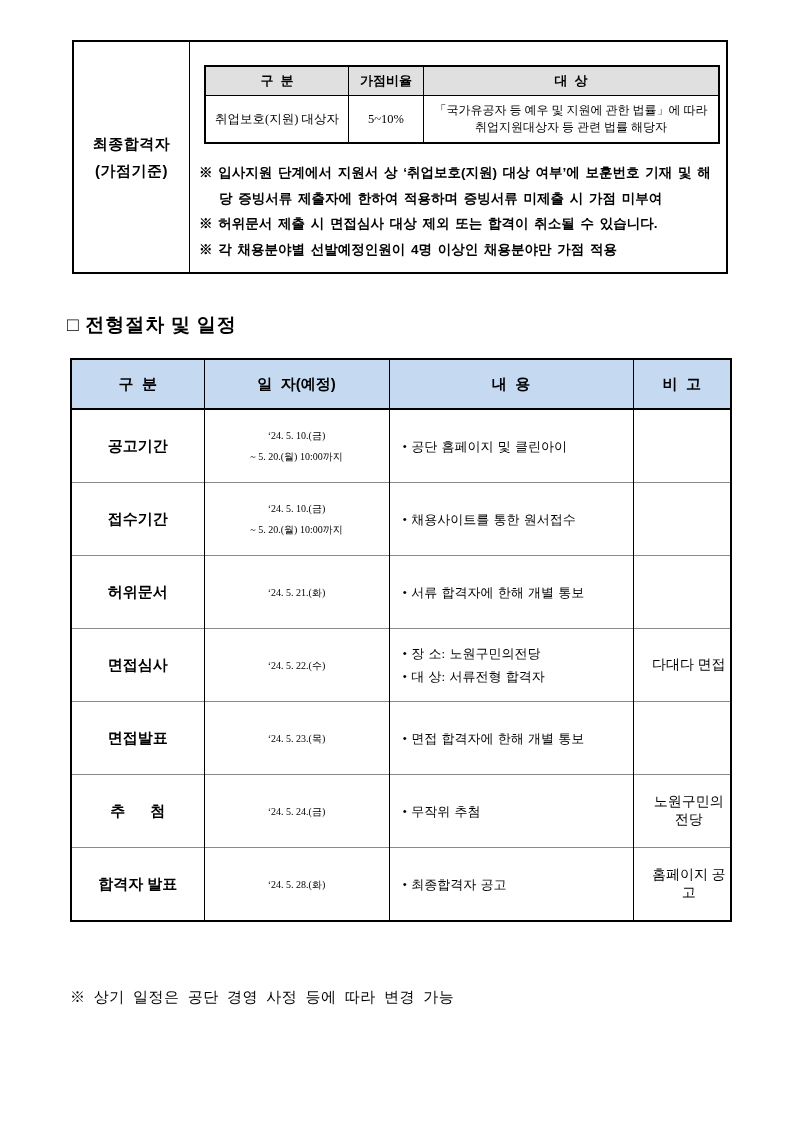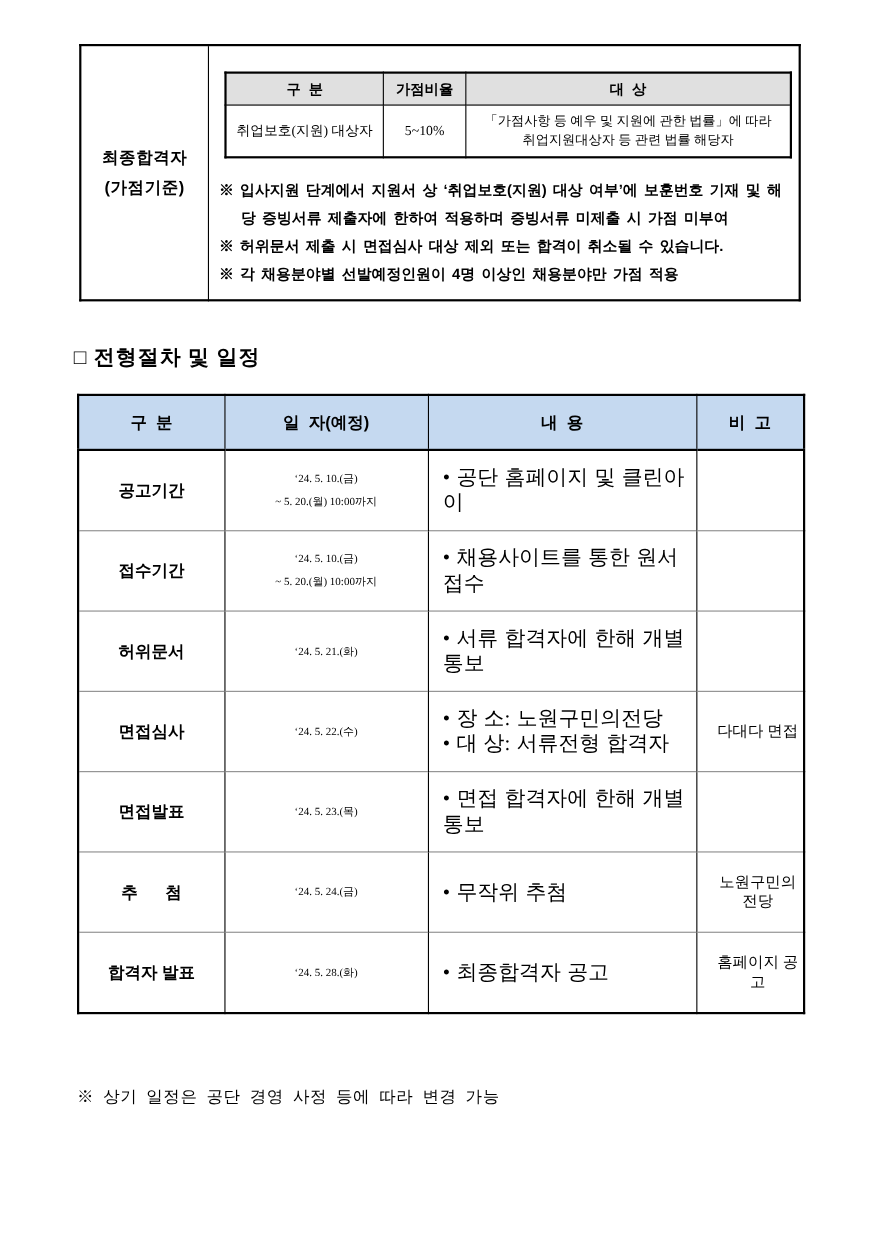--- a/index.html
+++ b/index.html
@@ -81,21 +81,21 @@
     vertical-align: middle;
   }
   .schedule-table td.cat {
     text-align: center; font-weight: bold; font-size: 15px; white-space: pre;
   }
   .schedule-table td.date {
     text-align: center;
     font-family: "Liberation Serif", serif; font-size: 10px; line-height: 21px;
   }
   .schedule-table td.content {
-    font-family: "Liberation Serif", serif; font-size: 19px;
+    font-family: "Liberation Serif", serif; font-size: 13px;
     padding-left: 13px; line-height: 23px; word-spacing: 1px;
   }
   .schedule-table td.remark {
     text-align: center;
     font-family: "Liberation Serif", serif; font-size: 14px; padding-left: 15px;
   }
 
   
   .footnote {
     position: absolute; left: 70px; top: 988px;
@@ -120,21 +120,21 @@
           <tbody>
                 <tr>
             <th class="col-cat">구  분</th>
             <th class="col-rate">가점비율</th>
             <th>대  상</th>
           </tr>
           <tr>
             <td>취업보호(지원) 대상자</td>
             <td>5~10%</td>
             <td class="target">
-              <div>「가점사항 등 예우 및 지원에 관한 법률」에 따라</div>
+              <div>「국가유공자 등 예우 및 지원에 관한 법률」에 따라</div>
               <div>취업지원대상자 등 관련 법률 해당자</div>
             </td>
           </tr>
         </tbody>
             </table>
         <div class="notes">
           <div class="note">※ 입사지원 단계에서 지원서 상 ‘취업보호(지원) 대상 여부’에 보훈번호 기재 및 해당 증빙서류 제출자에 한하여 적용하며 증빙서류 미제출 시 가점 미부여</div>
           <div class="note">※ 허위문서 제출 시 면접심사 대상 제외 또는 합격이 취소될 수 있습니다.</div>
           <div class="note">※ 각 채용분야별 선발예정인원이 4명 이상인 채용분야만 가점 적용</div>
         </div>

